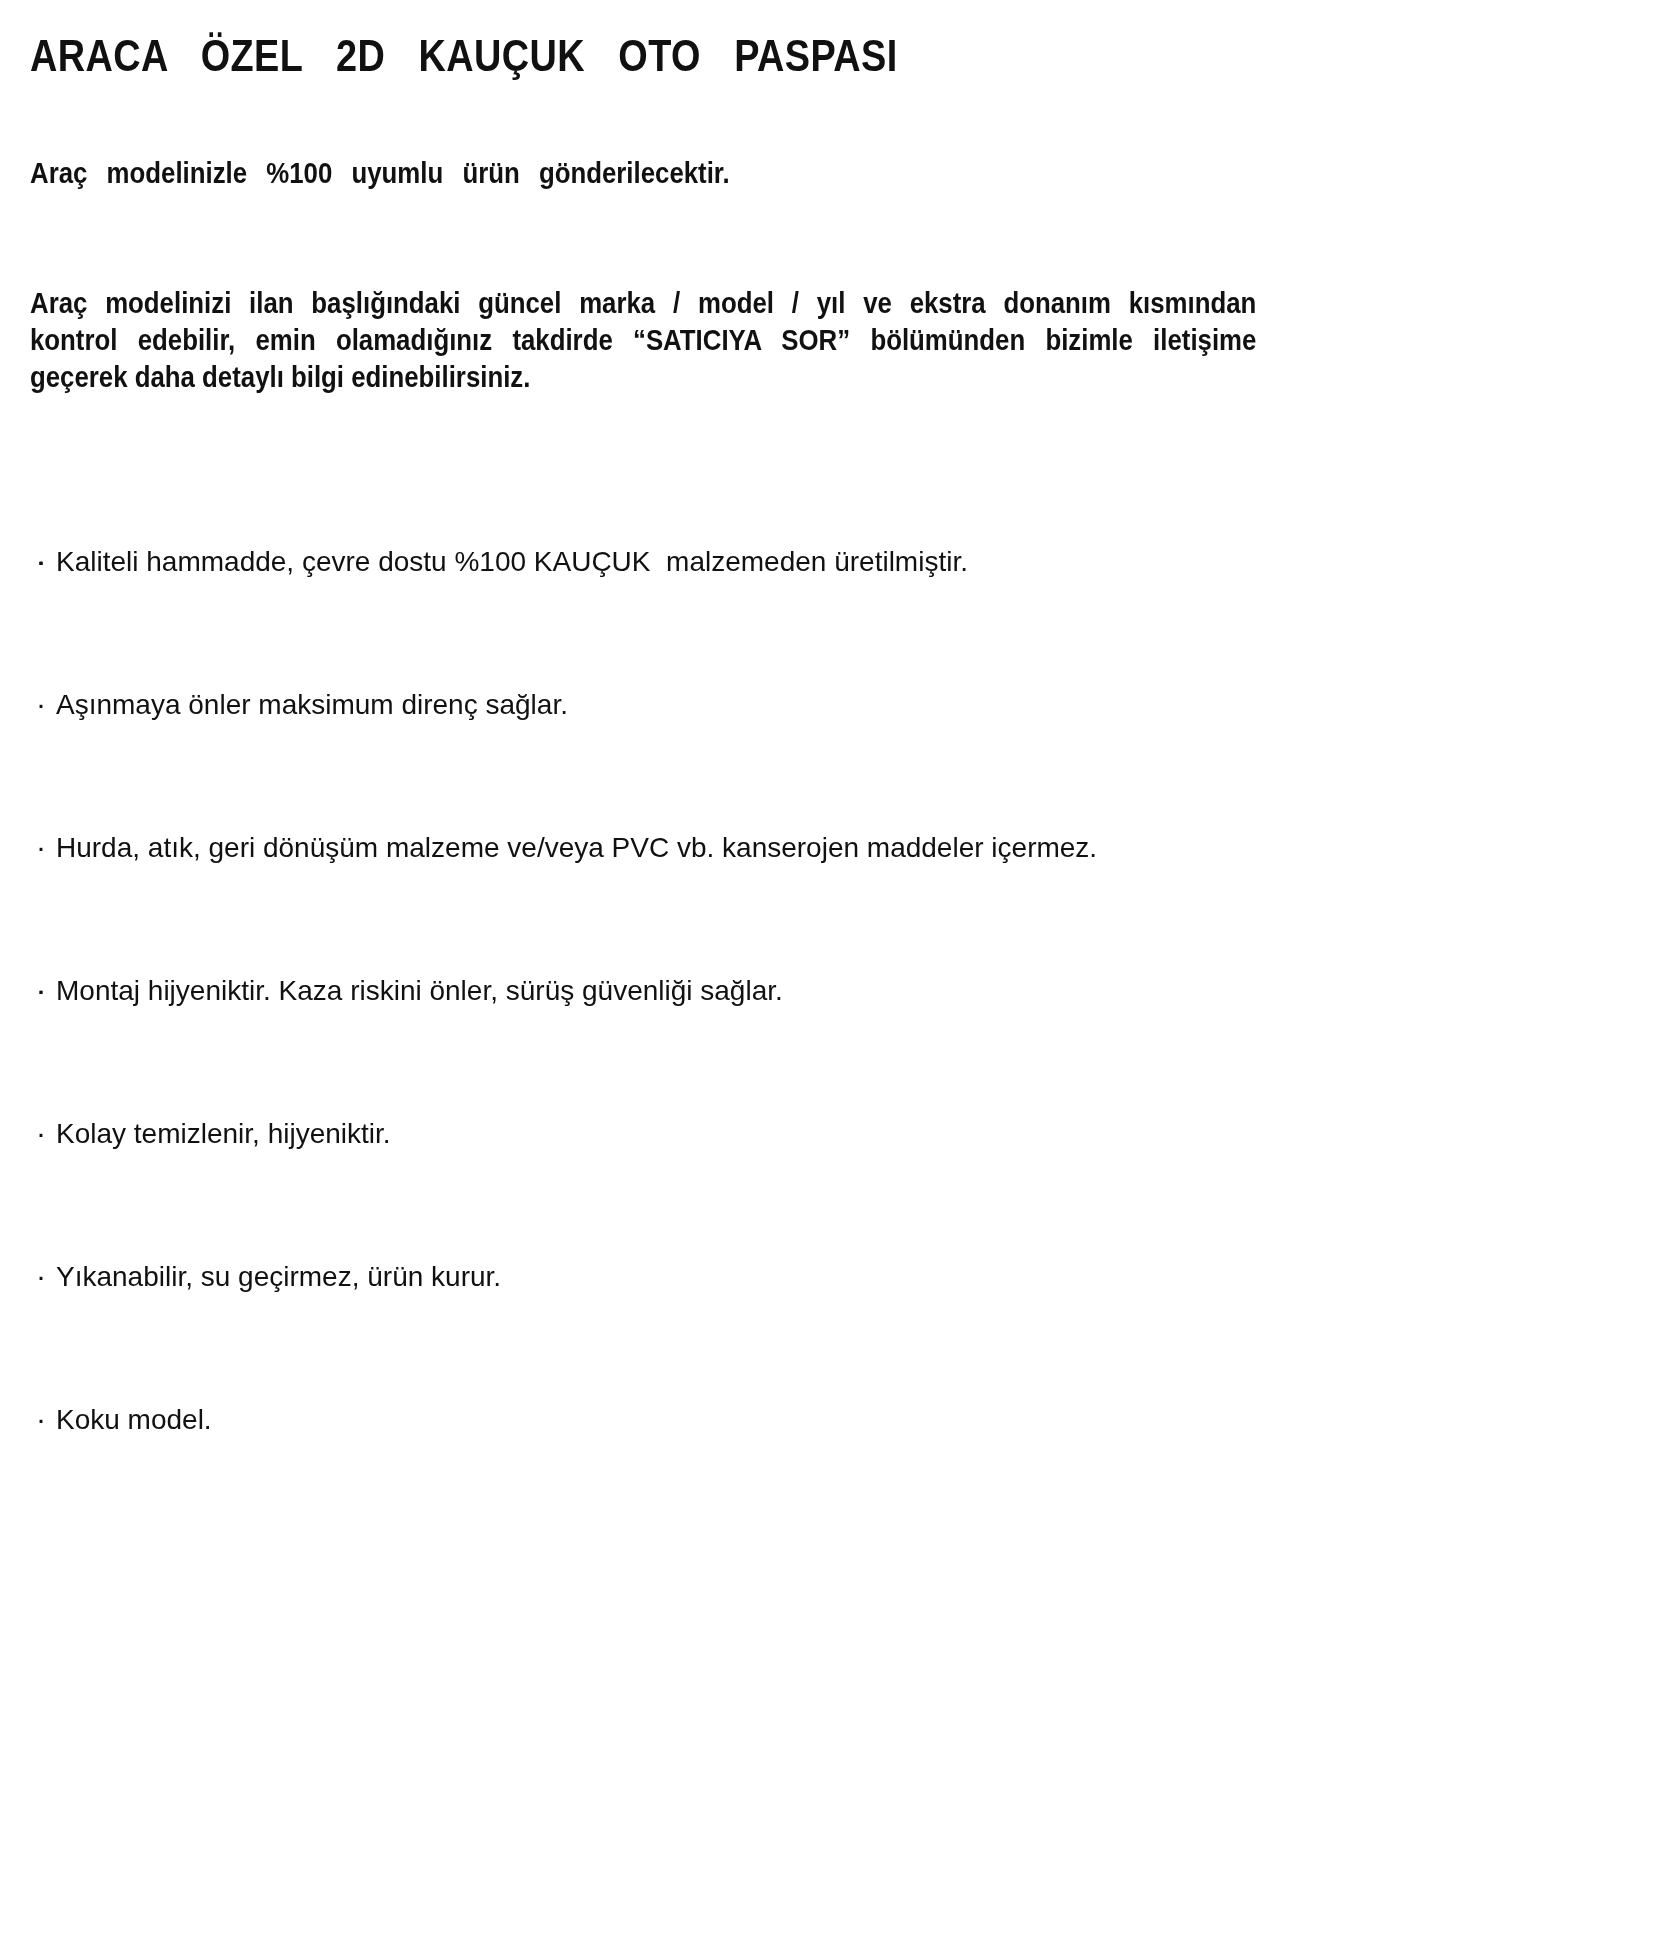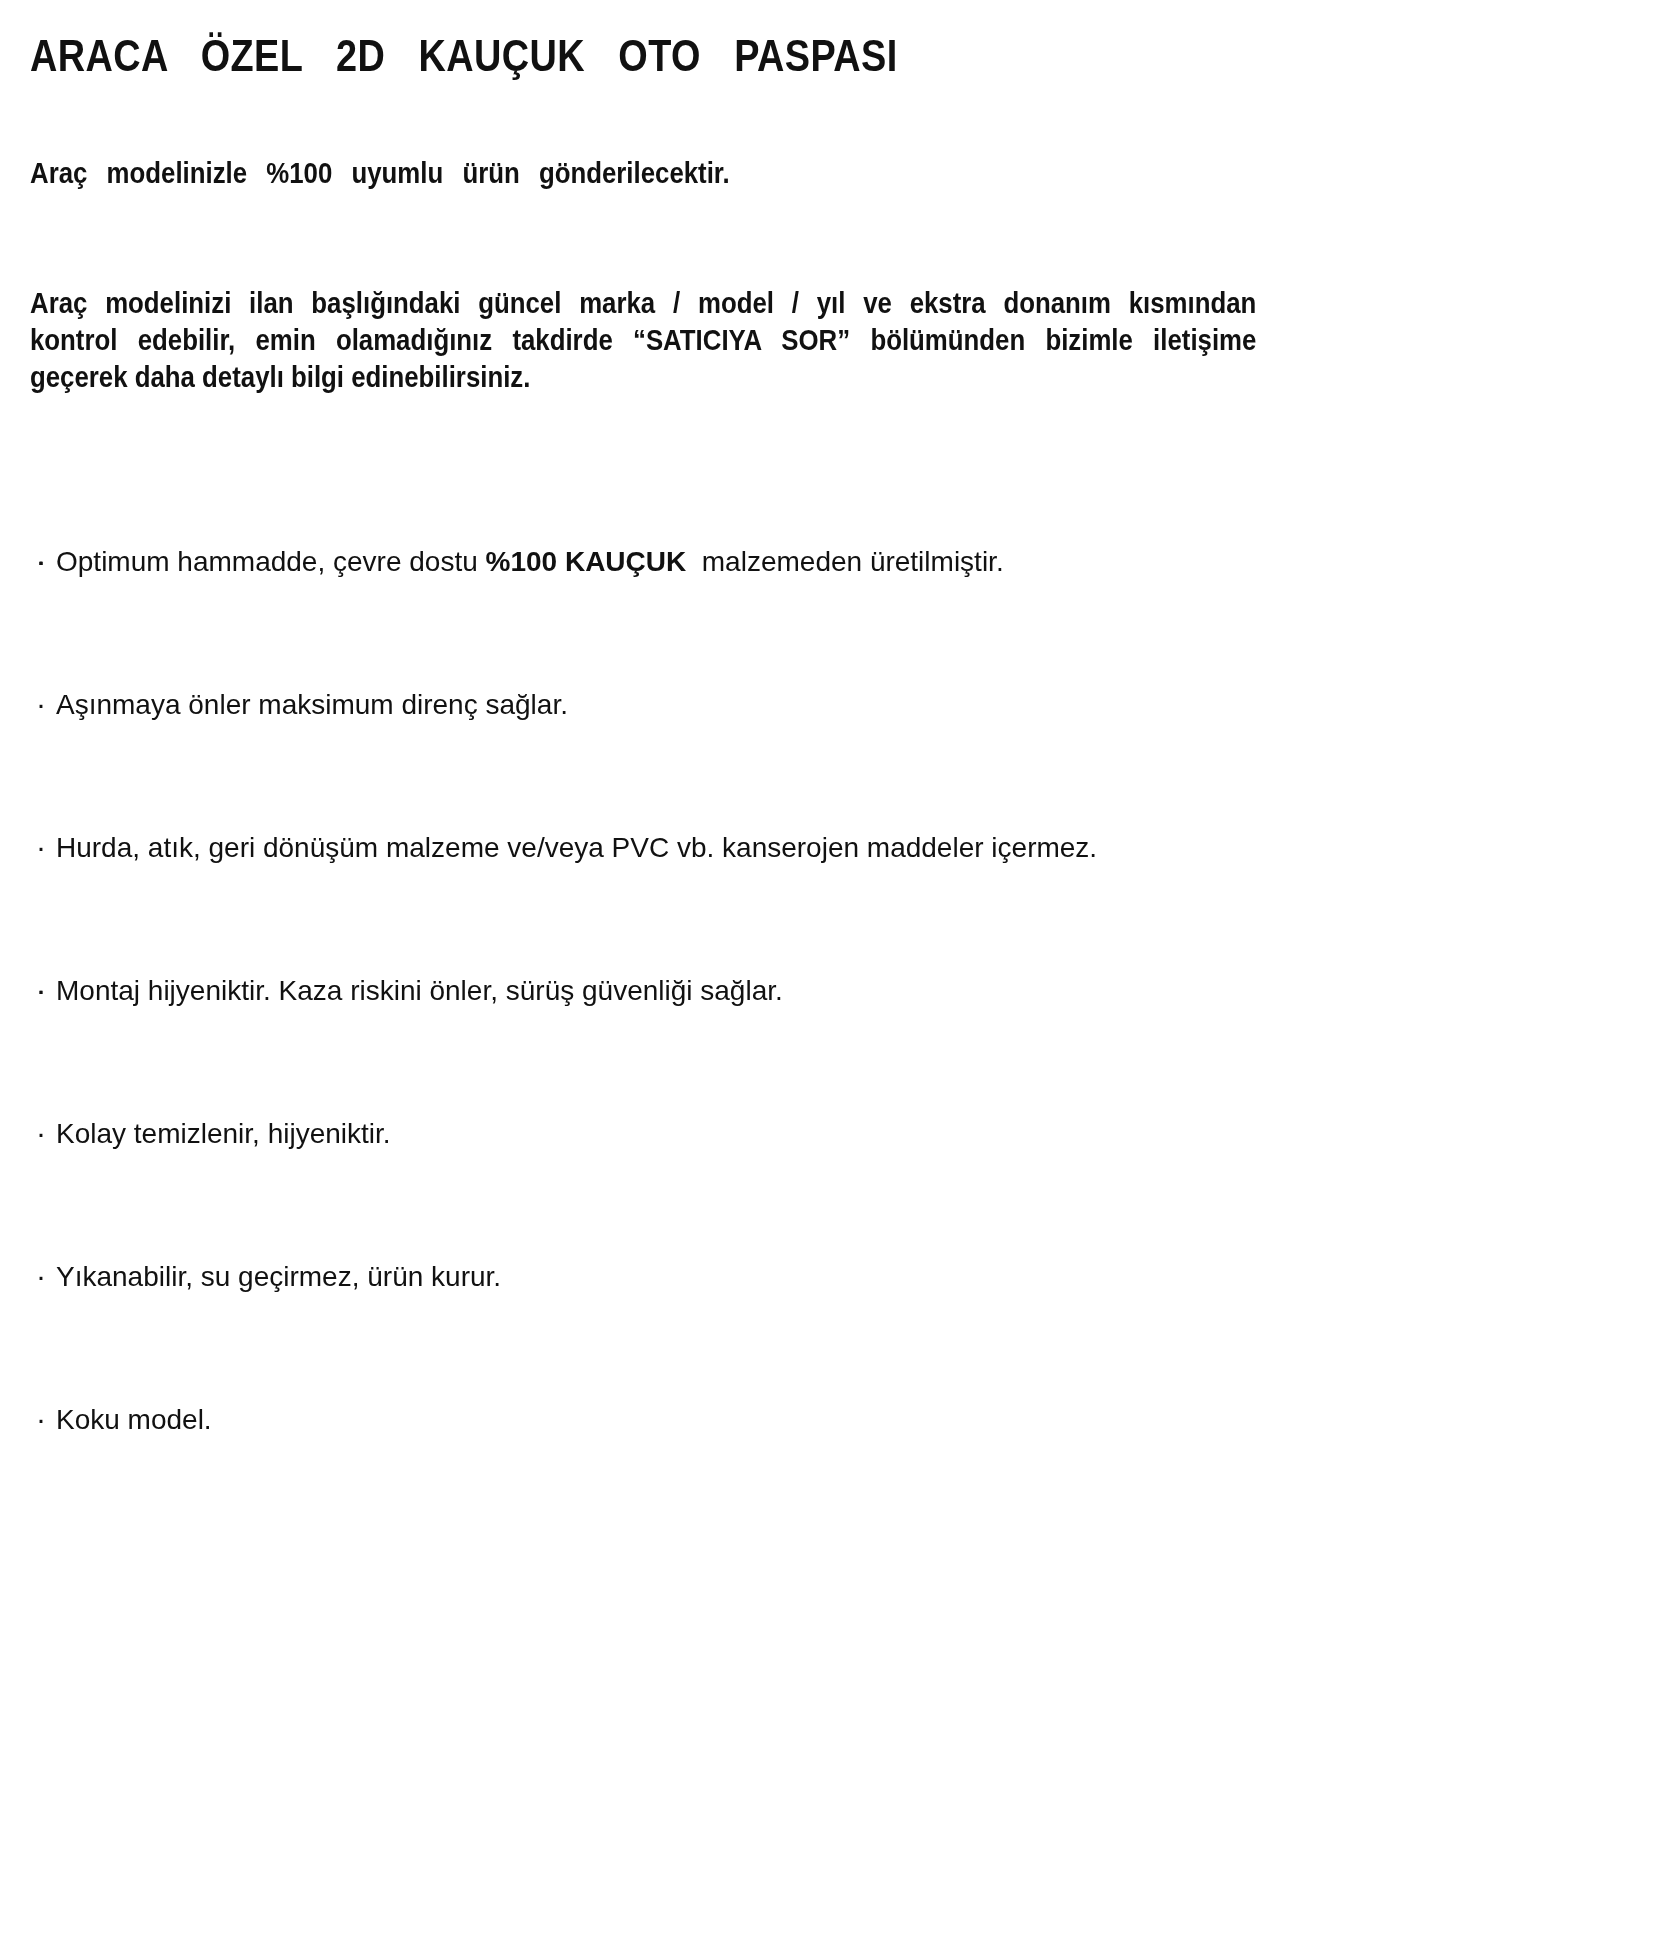--- a/index.html
+++ b/index.html
@@ -78,41 +78,41 @@
   ul.features li:last-child {
     margin-bottom: 0;
   }
   ul.features .dot {
     position: absolute;
     left: 6px;
     top: -1px;
     font-size: 30px;
   }
   ul.features strong {
-    font-weight: bold;
+    font-weight: normal;
   }
 </style>
 </head>
 <body style="background: rgb(255, 255, 255); color: rgb(17, 17, 17);">
 
 <div class="page">
   <h1 class="title">ARACA ÖZEL 2D KAUÇUK OTO PASPASI</h1>
 
   <p class="intro">Araç modelinizle %100 uyumlu ürün gönderilecektir.</p>
 
   <div class="instructions">
       <div class="instr-line justify-full">Araç modelinizi ilan başlığındaki güncel marka / model / yıl ve ekstra donanım kısmından</div>
       <div class="instr-line justify-full">kontrol edebilir, emin olamadığınız takdirde “SATICIYA SOR” bölümünden bizimle iletişime</div>
       <div class="instr-line">geçerek daha detaylı bilgi edinebilirsiniz.</div>
     </div>
 
   <ul class="features">
       <li><span class="dot">·</span></li>
       <li><span class="dot">·</span></li>
-      <li><span class="dot">·</span><span><span>Optimum hammadde, çevre dostu </span><strong>%100 KAUÇUK</strong><span>&nbsp; malzemeden üretilmiştir.</span></span></li>
+      <li><span class="dot">·</span><span><span>Kaliteli hammadde, çevre dostu </span><strong>%100 KAUÇUK</strong><span>&nbsp; malzemeden üretilmiştir.</span></span></li>
       <li><span class="dot">·</span><span><span>Aşınmaya önler maksimum direnç sağlar.</span></span></li>
       <li><span class="dot">·</span><span><span>Hurda, atık, geri dönüşüm malzeme ve/veya PVC vb. kanserojen maddeler içermez.</span></span></li>
       <li><span class="dot">·</span></li>
       <li><span class="dot">·</span><span><span>Montaj hijyeniktir. Kaza riskini önler, sürüş güvenliği sağlar.</span></span></li>
       <li><span class="dot">·</span><span><span>Kolay temizlenir, hijyeniktir.</span></span></li>
       <li><span class="dot">·</span><span><span>Yıkanabilir, su geçirmez, ürün kurur.</span></span></li>
       <li><span class="dot">·</span><span><span>Koku model.</span></span></li>
     </ul>
 </div>
 

